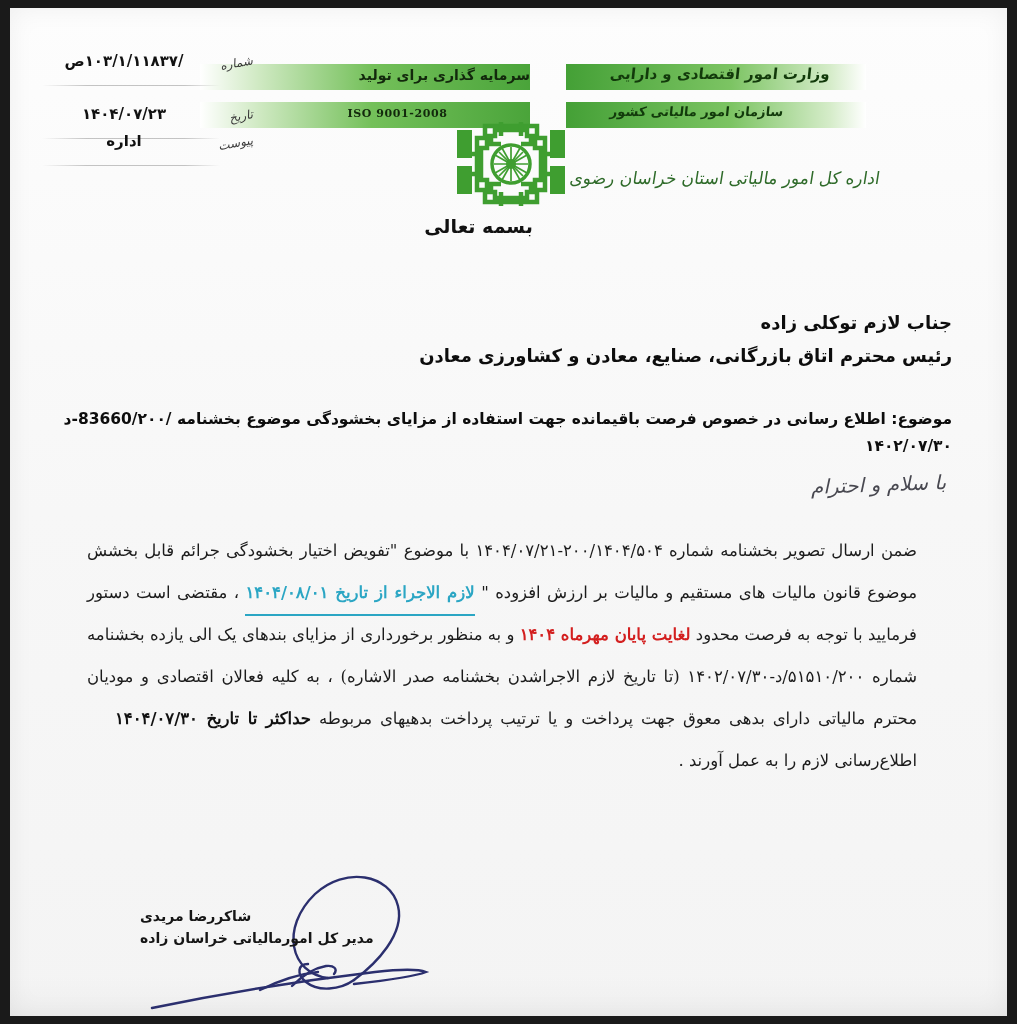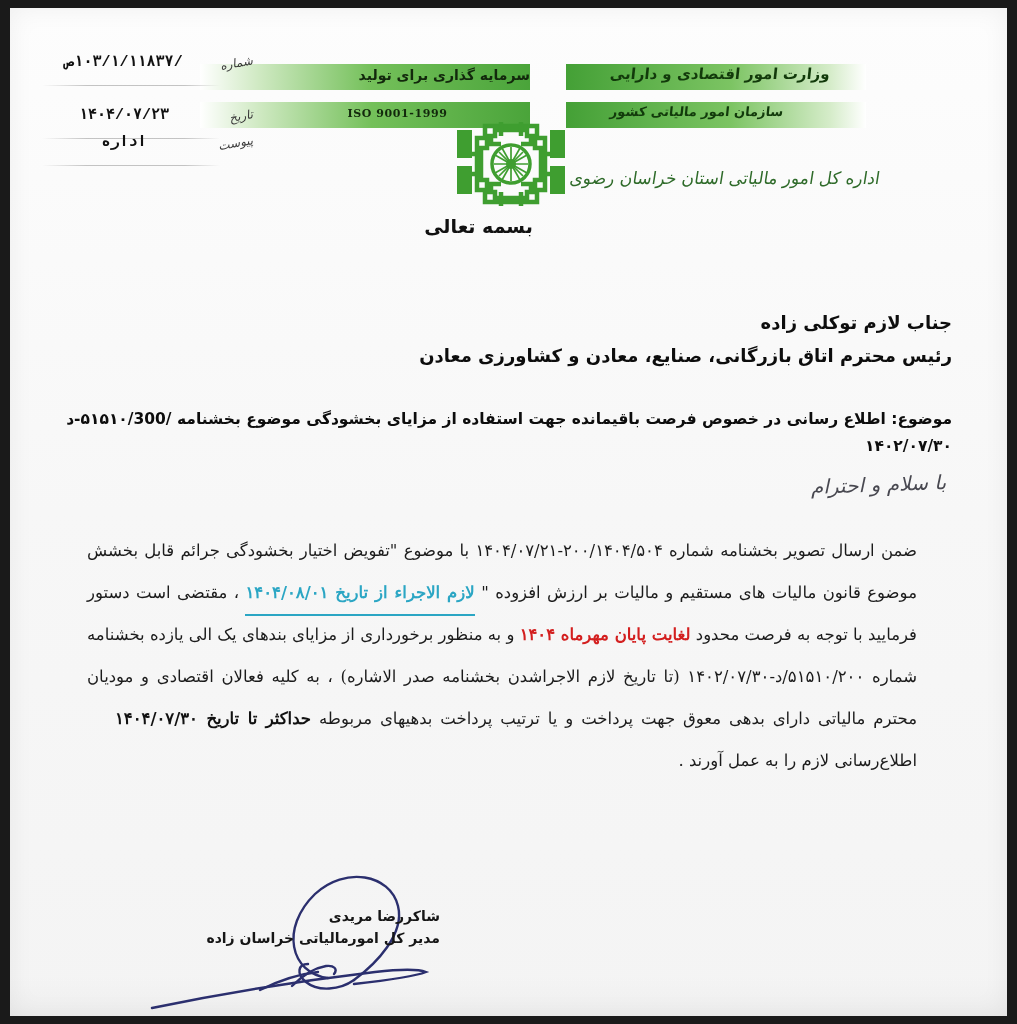--- a/index.html
+++ b/index.html
@@ -69,21 +69,20 @@
   .refrow .lbl{
     position:absolute; right:6px; top:6px;
     font-size:12px; color:#3a3a3a;
     transform:rotate(-10deg) skewX(-12deg);
     font-family:"DejaVu Serif","Liberation Serif",serif;
   }
   .refrow .val{
     position:absolute; right:52px; top:2px; left:0;
     text-align:center; font-size:15px; font-weight:bold; color:#111;
     letter-spacing:.4px;
-    font-family:Liberation Mono, monospace;
   }
   .refrow .rule{
     position:absolute; left:2px; right:40px; bottom:2px; height:1px;
     background:linear-gradient(90deg,rgba(0,0,0,0) 0%,rgba(90,90,90,.35) 25%,rgba(90,90,90,.35) 80%,rgba(0,0,0,0) 100%);
   }
   .refrow.r1{ top:0; }
   .refrow.r2{ top:38px;margin-top:15px; }
   .refrow.r3{ top:80px; }
 
   
@@ -118,21 +117,21 @@
     font-family:"DejaVu Serif","Liberation Serif",serif;
   }
   .hl-blue{ color:#2ba6c4; font-weight:bold; border-bottom:2px solid #2ba6c4; padding-bottom:12px;}
   .hl-red{ color:#d31f1f; font-weight:bold; }
   .bold-dark{ color:#111; font-weight:bold;margin-left:28px; }
 
   
   .sigblock{ position:absolute; left:130px; top:860px; width:360px; height:150px; }
   .signame{
     position:absolute; left:0; top:38px; width:300px;
-    text-align:right; font-size:14px; font-weight:bold; color:#161616;
+    text-align:left; font-size:14px; font-weight:bold; color:#161616;
     line-height:1.55; z-index:2;
   }
   .sigink{ position:absolute; left:0; top:0; width:360px; height:150px; z-index:1;}
 
   .fade-bottom{
     position:absolute;left:0;right:0;bottom:0;height:40px;
     background:linear-gradient(180deg,rgba(244,244,244,0) 0%,rgba(238,238,238,.9) 100%);
     pointer-events:none;
   }
 </style>
@@ -141,21 +140,21 @@
 
 <div class="page">
 
   <div class="letterhead">
     <div class="barL b1"></div>
     <div class="barL b2"></div>
     <div class="barR b1"></div>
     <div class="barR b2"></div>
 
     <div class="lh-text lh-slogan">سرمایه گذاری برای تولید</div>
-    <div class="lh-text lh-iso">ISO 9001-1999</div>
+    <div class="lh-text lh-iso">ISO 9001-2008</div>
     <div class="lh-text lh-ministry">وزارت امور اقتصادی و دارایی</div>
     <div class="lh-text lh-org">سازمان امور مالیاتی کشور</div>
 
     <svg class="emblem" viewBox="0 0 112 112">
       <g fill="#3f9e30">
         <rect x="2" y="22" width="15" height="28"></rect>
         <rect x="2" y="58" width="15" height="28"></rect>
         <rect x="95" y="22" width="15" height="28"></rect>
         <rect x="95" y="58" width="15" height="28"></rect>
       </g>
@@ -213,21 +212,21 @@
   </div>
 
   <div class="basmala">بسمه تعالی</div>
 
   <div class="addressee">
     <div>جناب لازم توکلی زاده</div>
     <div>رئیس محترم اتاق بازرگانی، صنایع، معادن و کشاورزی معادن</div>
   </div>
 
   <div class="subject">
-    <div>موضوع: اطلاع رسانی در خصوص فرصت باقیمانده جهت استفاده از مزایای بخشودگی موضوع بخشنامه /۵۱۵۱۰/300-د</div>
+    <div>موضوع: اطلاع رسانی در خصوص فرصت باقیمانده جهت استفاده از مزایای بخشودگی موضوع بخشنامه /83660/۲۰۰-د</div>
     <div>۱۴۰۲/۰۷/۳۰</div>
   </div>
 
   <div class="salam">با سلام و احترام</div>
 
   <div class="bodytext">
     <span>ضمن ارسال تصویر بخشنامه شماره  ۲۰۰/۱۴۰۴/۵۰۴-۱۴۰۴/۰۷/۲۱ با موضوع "تفویض اختیار بخشودگی جرائم قابل بخشش موضوع قانون مالیات های مستقیم و مالیات بر ارزش افزوده " </span><span class="hl-blue">لازم الاجراء از تاریخ ۱۴۰۴/۰۸/۰۱</span><span> ، مقتضی است دستور فرمایید با توجه به فرصت محدود </span><span class="hl-red">لغایت پایان مهرماه ۱۴۰۴</span><span> و به منظور برخورداری  از مزایای بندهای  یک الی یازده بخشنامه شماره ۵۱۵۱۰/۲۰۰/د-۱۴۰۲/۰۷/۳۰ (تا تاریخ لازم الاجراشدن بخشنامه صدر الاشاره) ، به کلیه فعالان اقتصادی و مودیان محترم مالیاتی  دارای بدهی معوق جهت پرداخت و یا ترتیب پرداخت بدهیهای مربوطه  </span><span class="bold-dark">حداکثر تا تاریخ  ۱۴۰۴/۰۷/۳۰</span><span> اطلاع‌رسانی لازم را  به عمل آورند .</span>
   </div>
 
   <div class="sigblock">

